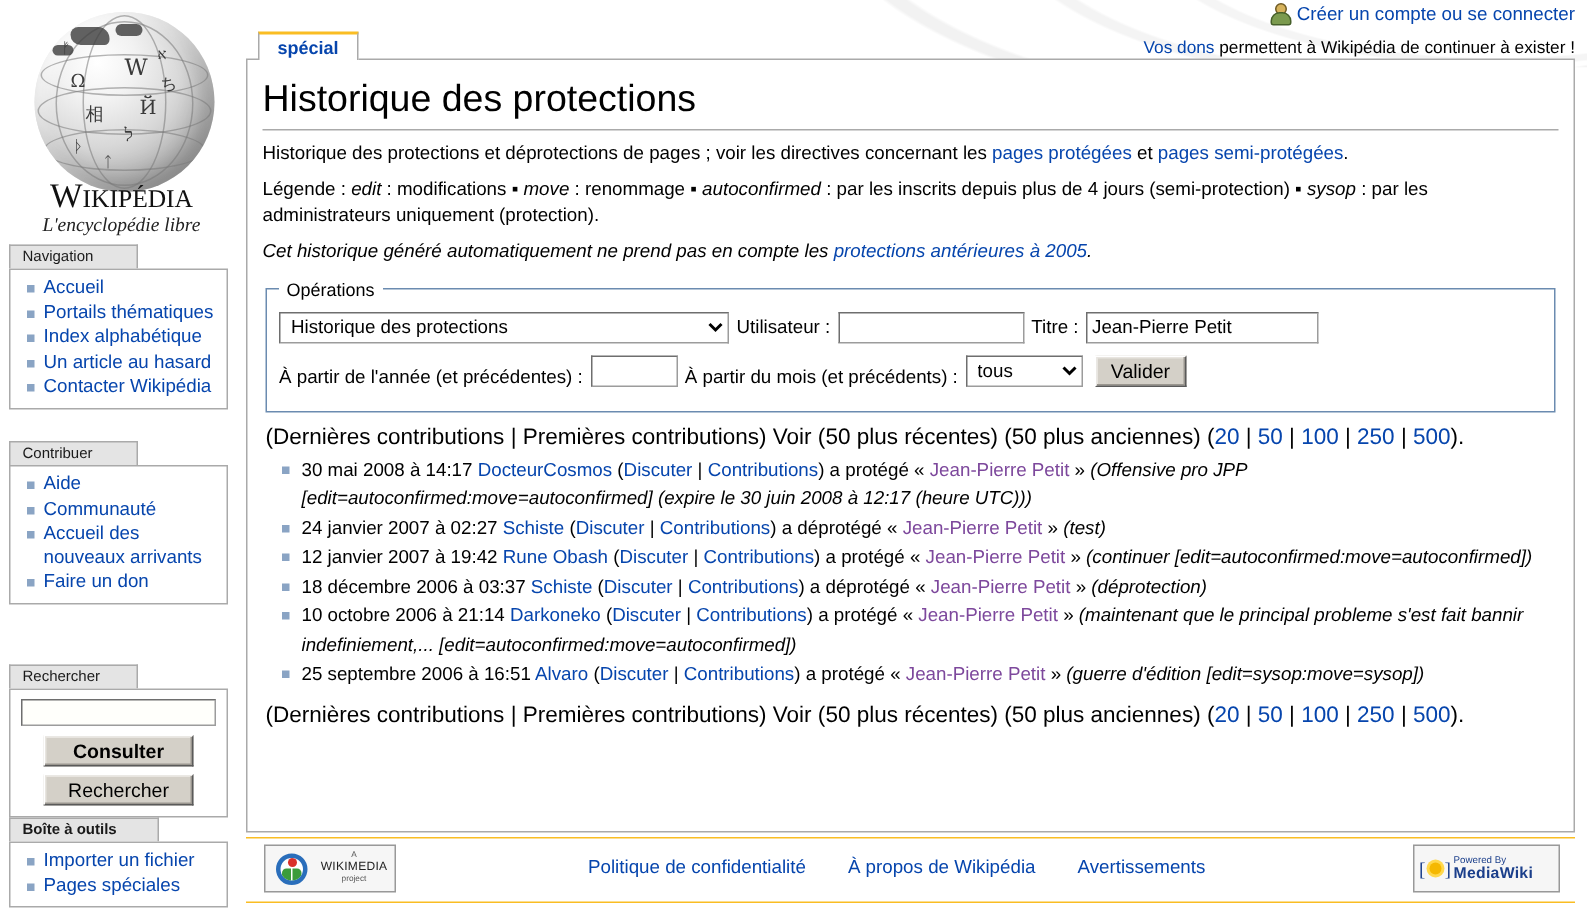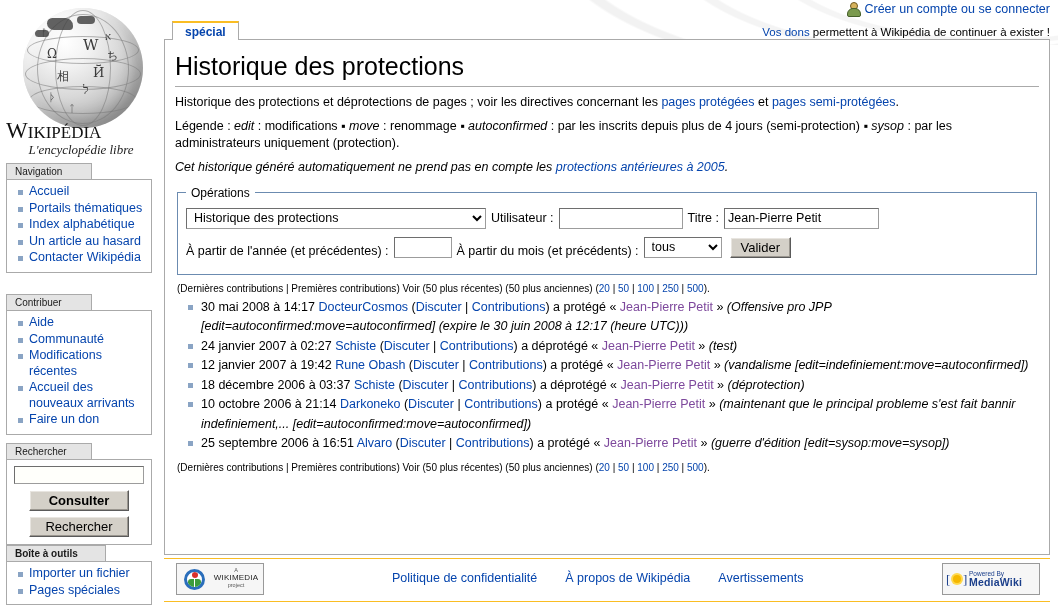--- a/index.html
+++ b/index.html
@@ -88,20 +88,21 @@
   #globe .glyph {
     position: absolute; color: #3a3a3a;
     font-family: "DejaVu Serif", serif;
     font-size: 12px; line-height: 1;
   }
   #globe .cont {
     position: absolute; background: #3f3f3f; opacity: .82;
   }
   #wordmark {
     position: absolute; left: 0; top: 112px; width: 150px;
+    text-align: center;
     font-family: "Liberation Serif", serif;
     font-size: 23px; letter-spacing: 0px; color: #111;
   }
   #wordmark .small { font-size: 17px; }
   #tagline {
     position: absolute; left: 0; top: 136px; width: 150px;
     text-align: center;
     font-family: "Liberation Serif", serif;
     font-style: italic; font-size: 13px; color: #222;
   }
@@ -218,21 +219,21 @@
     height: 21px; padding: 1px 3px;
   }
   #sel-action { width: 300px; }
   #inp-user { width: 124px; }
   #inp-title { width: 155px; }
   #inp-year { width: 58px; }
   #sel-month { width: 78px; }
   #btn-valider { margin-left: 8px; height: 21px; padding: 1px 10px; }
 
   
-  .pager { font-size: 10px; margin: 8px 2px 4px 2px; }
+  .pager { font-size: 15px; margin: 8px 2px 4px 2px; }
   ul#logs {
     margin: 4px 0 6px 0; padding: 0 0 0 26px;
     list-style: none;
   }
   ul#logs li {
     position: relative;
     font-size: 12.5px; line-height: 19.5px;
     margin: 0 0 0 0; padding: 0;
   }
   ul#logs li::before {
@@ -364,21 +365,20 @@
       </ul>
     </div>
   </div>
 
   <div class="portlet" id="p-contribuer" style="top:294px;">
     <h5>Contribuer</h5>
     <div class="pbody">
       <ul>
         <li><a href="#">Aide</a></li>
         <li><a href="#">Communauté</a></li>
-        <li><a href="#">Modifications récentes</a></li>
         <li><a href="#">Accueil des nouveaux arrivants</a></li>
         <li><a href="#">Faire un don</a></li>
       </ul>
     </div>
   </div>
 
   <div class="portlet" id="p-search" style="top:443px;">
     <h5>Rechercher</h5>
     <div class="pbody" id="search-body">
       <input id="search-input" type="text" value="" style="">
@@ -444,21 +444,21 @@
 
   <div class="pager">
     <span>(</span><a href="#" style="color:#000;">Dernières contributions</a><span> | </span><a href="#" style="color:#000;">Premières contributions</a><span>) Voir (</span><span>50 plus récentes</span><span>) (</span><span>50 plus anciennes</span><span>) (</span><a href="#">20</a><span> | </span><a href="#">50</a><span> | </span><a href="#">100</a><span> | </span><a href="#">250</a><span> | </span><a href="#">500</a><span>).</span>
   </div>
 
   <ul id="logs">
     <li><span>30 mai 2008 à 14:17</span> <a href="#">DocteurCosmos</a> (<a href="#">Discuter</a> | <a href="#">Contributions</a>)<span> a protégé « </span><a href="#" class="visited">Jean-Pierre Petit</a><span> » </span><span class="it">(Offensive pro JPP [edit=autoconfirmed:move=autoconfirmed] (expire le 30 juin 2008 à 12:17 (heure UTC)))</span></li>
 
     <li><span>24 janvier 2007 à 02:27</span> <a href="#">Schiste</a> (<a href="#">Discuter</a> | <a href="#">Contributions</a>)<span> a déprotégé « </span><a href="#" class="visited">Jean-Pierre Petit</a><span> » </span><span class="it">(test)</span></li>
 
-    <li><span>12 janvier 2007 à 19:42</span> <a href="#">Rune Obash</a> (<a href="#">Discuter</a> | <a href="#">Contributions</a>)<span> a protégé « </span><a href="#" class="visited">Jean-Pierre Petit</a><span> » </span><span class="it">(vandalisme [edit=indefiniement:move=autoconfirmed])</span></li>
+    <li><span>12 janvier 2007 à 19:42</span> <a href="#">Rune Obash</a> (<a href="#">Discuter</a> | <a href="#">Contributions</a>)<span> a protégé « </span><a href="#" class="visited">Jean-Pierre Petit</a><span> » </span><span class="it">(continuer [edit=autoconfirmed:move=autoconfirmed])</span></li>
 
     <li><span>18 décembre 2006 à 03:37</span> <a href="#">Schiste</a> (<a href="#">Discuter</a> | <a href="#">Contributions</a>)<span> a déprotégé « </span><a href="#" class="visited">Jean-Pierre Petit</a><span> » </span><span class="it">(déprotection)</span></li>
 
     <li><span>10 octobre 2006 à 21:14</span> <a href="#">Darkoneko</a> (<a href="#">Discuter</a> | <a href="#">Contributions</a>)<span> a protégé « </span><a href="#" class="visited">Jean-Pierre Petit</a><span> » </span><span class="it">(maintenant que le principal probleme s'est fait bannir indefiniement,... [edit=autoconfirmed:move=autoconfirmed])</span></li>
 
     <li><span>25 septembre 2006 à 16:51</span> <a href="#">Alvaro</a> (<a href="#">Discuter</a> | <a href="#">Contributions</a>)<span> a protégé « </span><a href="#" class="visited">Jean-Pierre Petit</a><span> » </span><span class="it">(guerre d'édition [edit=sysop:move=sysop])</span></li>
   </ul>
 
   <div class="pager">
     <span>(</span><a href="#" style="color:#000;">Dernières contributions</a><span> | </span><a href="#" style="color:#000;">Premières contributions</a><span>) Voir (</span><span>50 plus récentes</span><span>) (</span><span>50 plus anciennes</span><span>) (</span><a href="#">20</a><span> | </span><a href="#">50</a><span> | </span><a href="#">100</a><span> | </span><a href="#">250</a><span> | </span><a href="#">500</a><span>).</span>

